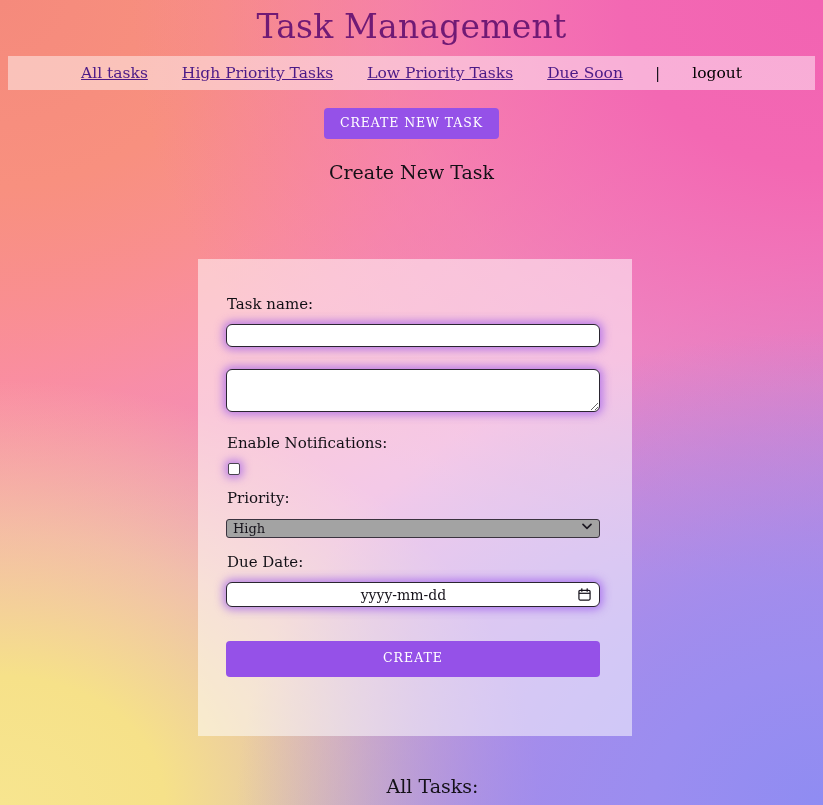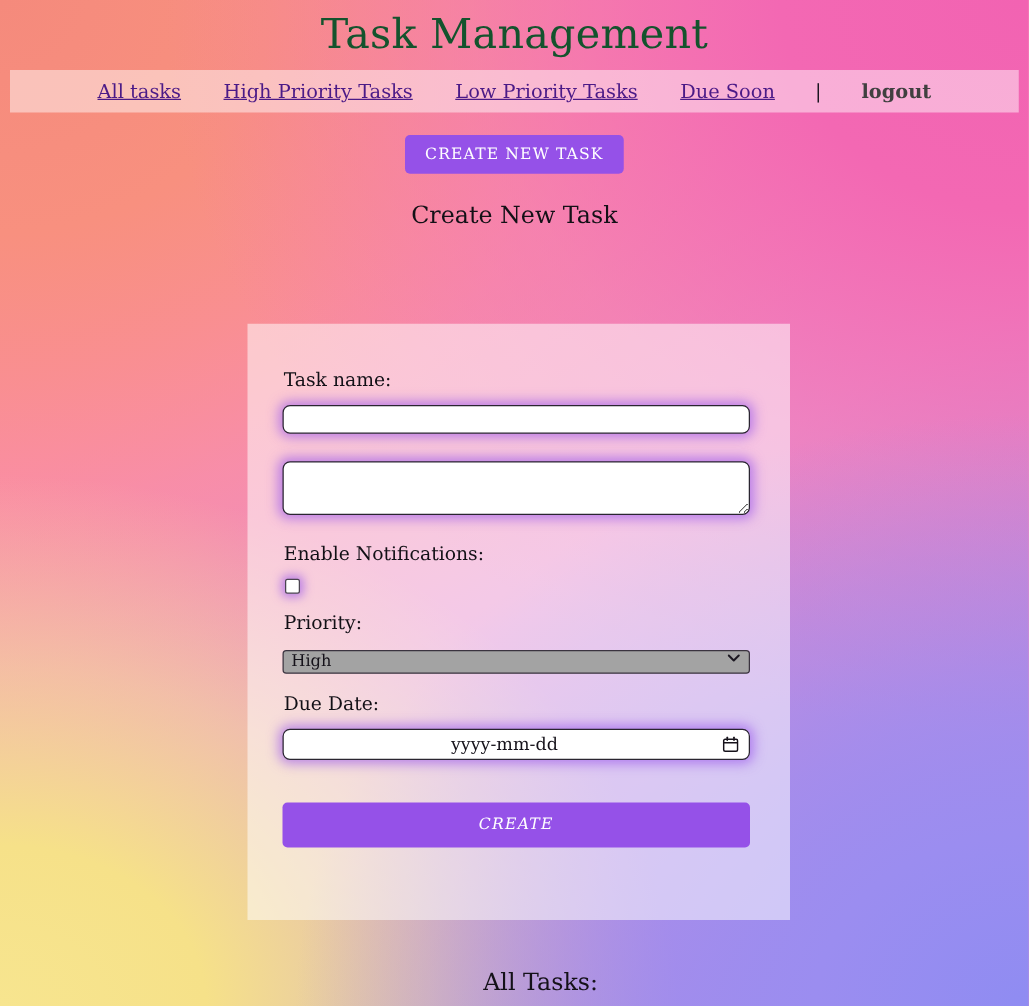--- a/index.html
+++ b/index.html
@@ -37,21 +37,21 @@
     height: 805px;
   }
 
   
   .site-title {
     margin: 0;
     padding: 8px 0 10px 0;
     text-align: center;
     font-size: 33px;
     font-weight: normal;
-    color: #14532d;
+    color: #701a75;
     letter-spacing: 0.2px;
     line-height: 1.15;
   }
 
   
   .navbar {
     margin: 0 8px;
     height: 34px;
     background: rgba(255,255,255,0.47);
     display: flex;
@@ -66,26 +66,25 @@
     margin: 0 9px;
     cursor: pointer;
     white-space: nowrap;
   }
   .nav-sep {
     color: #1b1520;
     margin: 0 7px;
     user-select: none;
   }
   .nav-plain {
-    color: #404040;
+    color: #000000;
     margin: 0 9px;
     text-decoration: none;
     cursor: pointer;
     white-space: nowrap;
-    font-weight: bold;
   }
 
   
   .greeting {
     margin: 0;
     padding: 22px 0 0 0;
     text-align: center;
     font-size: 30px;
     font-weight: normal;
     color: #100e13;
@@ -234,21 +233,20 @@
     color: #ffffff;
     border: none;
     border-radius: 4px;
     font-family: "DejaVu Serif", "Liberation Serif", serif;
     font-size: 12.5px;
     letter-spacing: 1px;
     padding: 11px 0 12px 0;
     margin-top: 34px;
     cursor: pointer;
     line-height: 1;
-    font-style: italic;
   }
 
   
   .tasks-heading {
     position: absolute;
     left: 0;
     top: 775px;
     width: 823px;
     text-align: center;
     font-size: 19px;

